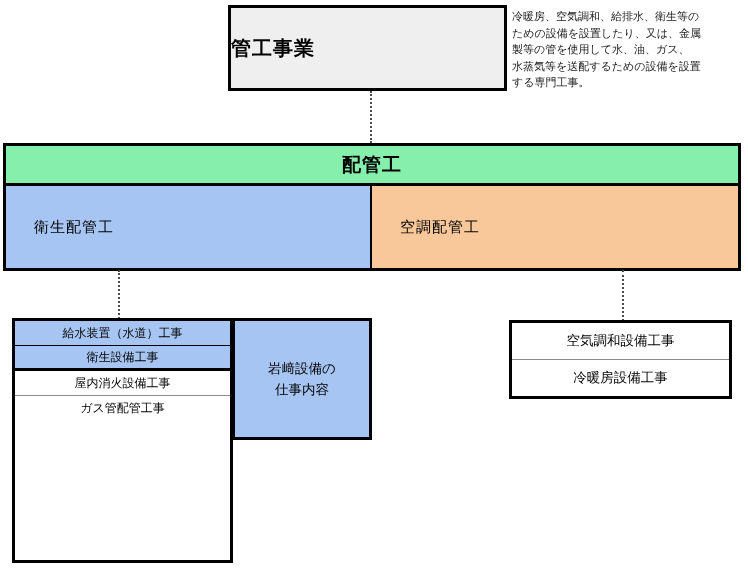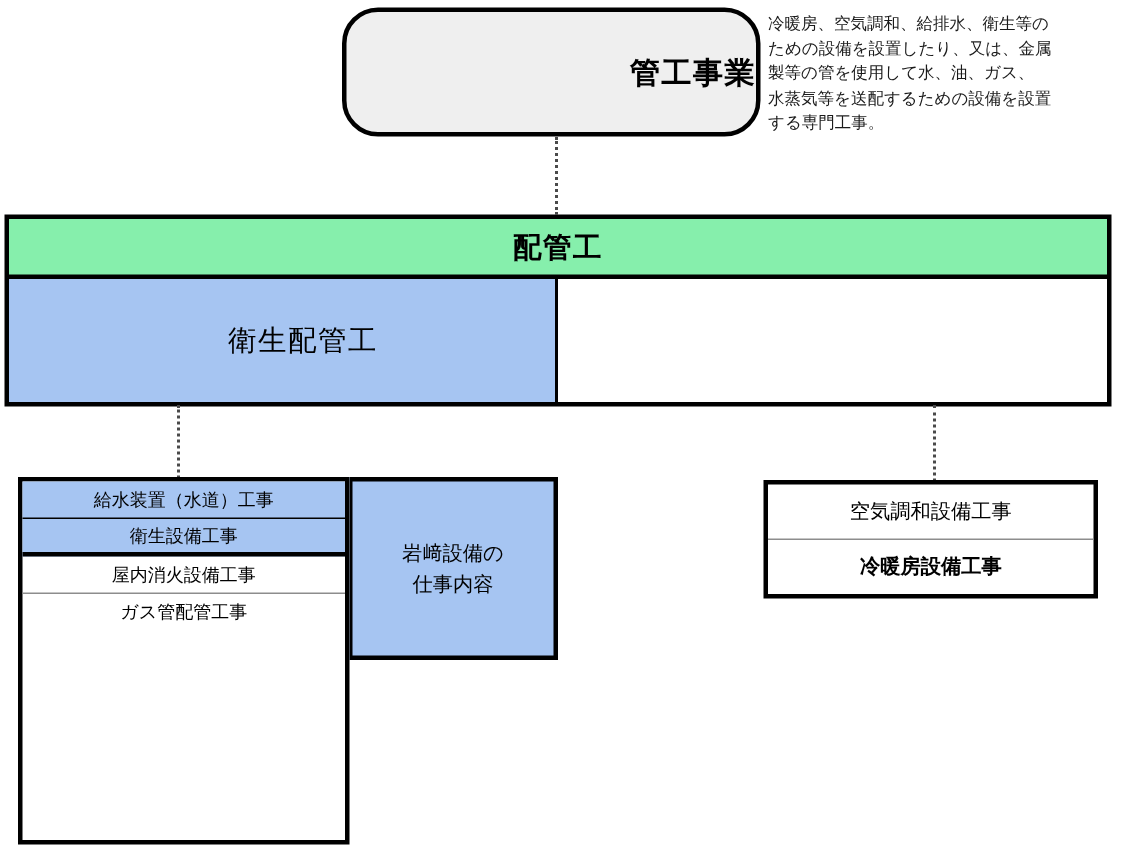--- a/index.html
+++ b/index.html
@@ -19,23 +19,22 @@
   .abs { position: absolute; box-sizing: border-box; }
 
   
   .hardbox {
     border: 3px solid #000000;
     background: #ffffff;
   }
   .center {
     display: flex;
     align-items: center;
-    justify-content: flex-end;
+    justify-content: flex-start;
     text-align: center;
-    border-radius: 24px;
   }
 
   
   #root-box {
     left: 228px;
     top: 5px;
     width: 279px;
     height: 86px;
     background: #efefef;
   }
@@ -100,22 +99,21 @@
     font-weight: bold;
     letter-spacing: 1px;
   }
   #level2-split {
     display: flex;
     height: 82px;
   }
   .half {
     display: flex;
     align-items: center;
-    justify-content: center;
-    font-size: 19px;
+    font-size: 15px;
     letter-spacing: 1px;
     box-sizing: border-box;
     padding-left: 28px;
   }
   #half-sanitary {
     width: 366px;
     background: #a6c5f2;
     border-right: 2px solid #000000;
   }
   #half-hvac {
@@ -189,21 +187,21 @@
   }
   .right-row {
     height: 36.5px;
     display: flex;
     align-items: center;
     justify-content: center;
     font-size: 13.5px;
     box-sizing: border-box;
     border-bottom: 1px solid #8d8d8d;
   }
-  .right-row:last-child { border-bottom: none; font-weight: bold; }
+  .right-row:last-child { border-bottom: none; }
 </style>
 </head>
 <body>
 
 <div class="abs hardbox center" id="root-box">
   <span class="label">管工事業</span>
 </div>
 
 <div class="abs" id="root-desc">冷暖房、空気調和、給排水、衛生等の
 ための設備を設置したり、又は、金属
@@ -214,20 +212,23 @@
 <div class="abs connector" id="conn-root"></div>
 
 <div class="abs" id="level2">
   <div id="level2-header">
     <span class="label">配管工</span>
   </div>
   <div id="level2-split">
     <div class="half" id="half-sanitary">
       <span>衛生配管工</span>
     </div>
+    <div class="half" id="half-hvac">
+      <span>空調配管工</span>
+    </div>
   </div>
 </div>
 
 <div class="abs connector" id="conn-left"></div>
 <div class="abs connector" id="conn-right"></div>
 
 <div class="abs" id="left-group">
 
   <div id="left-list">
     <div class="list-row blue">

